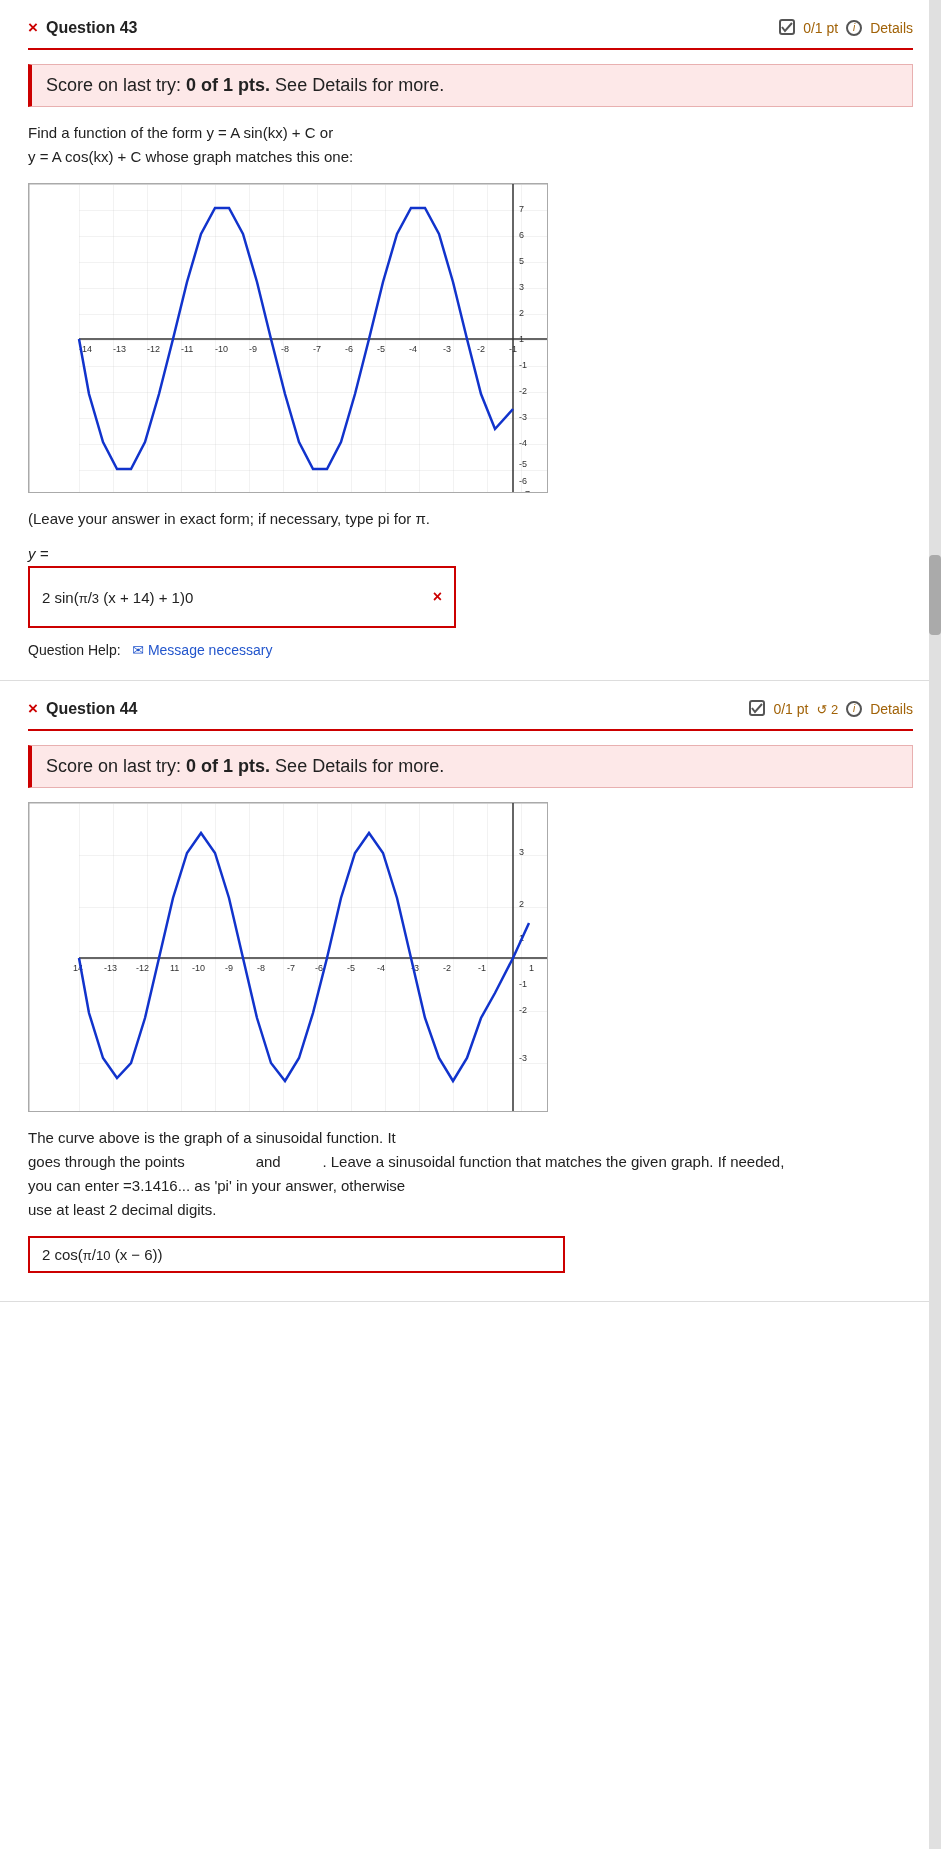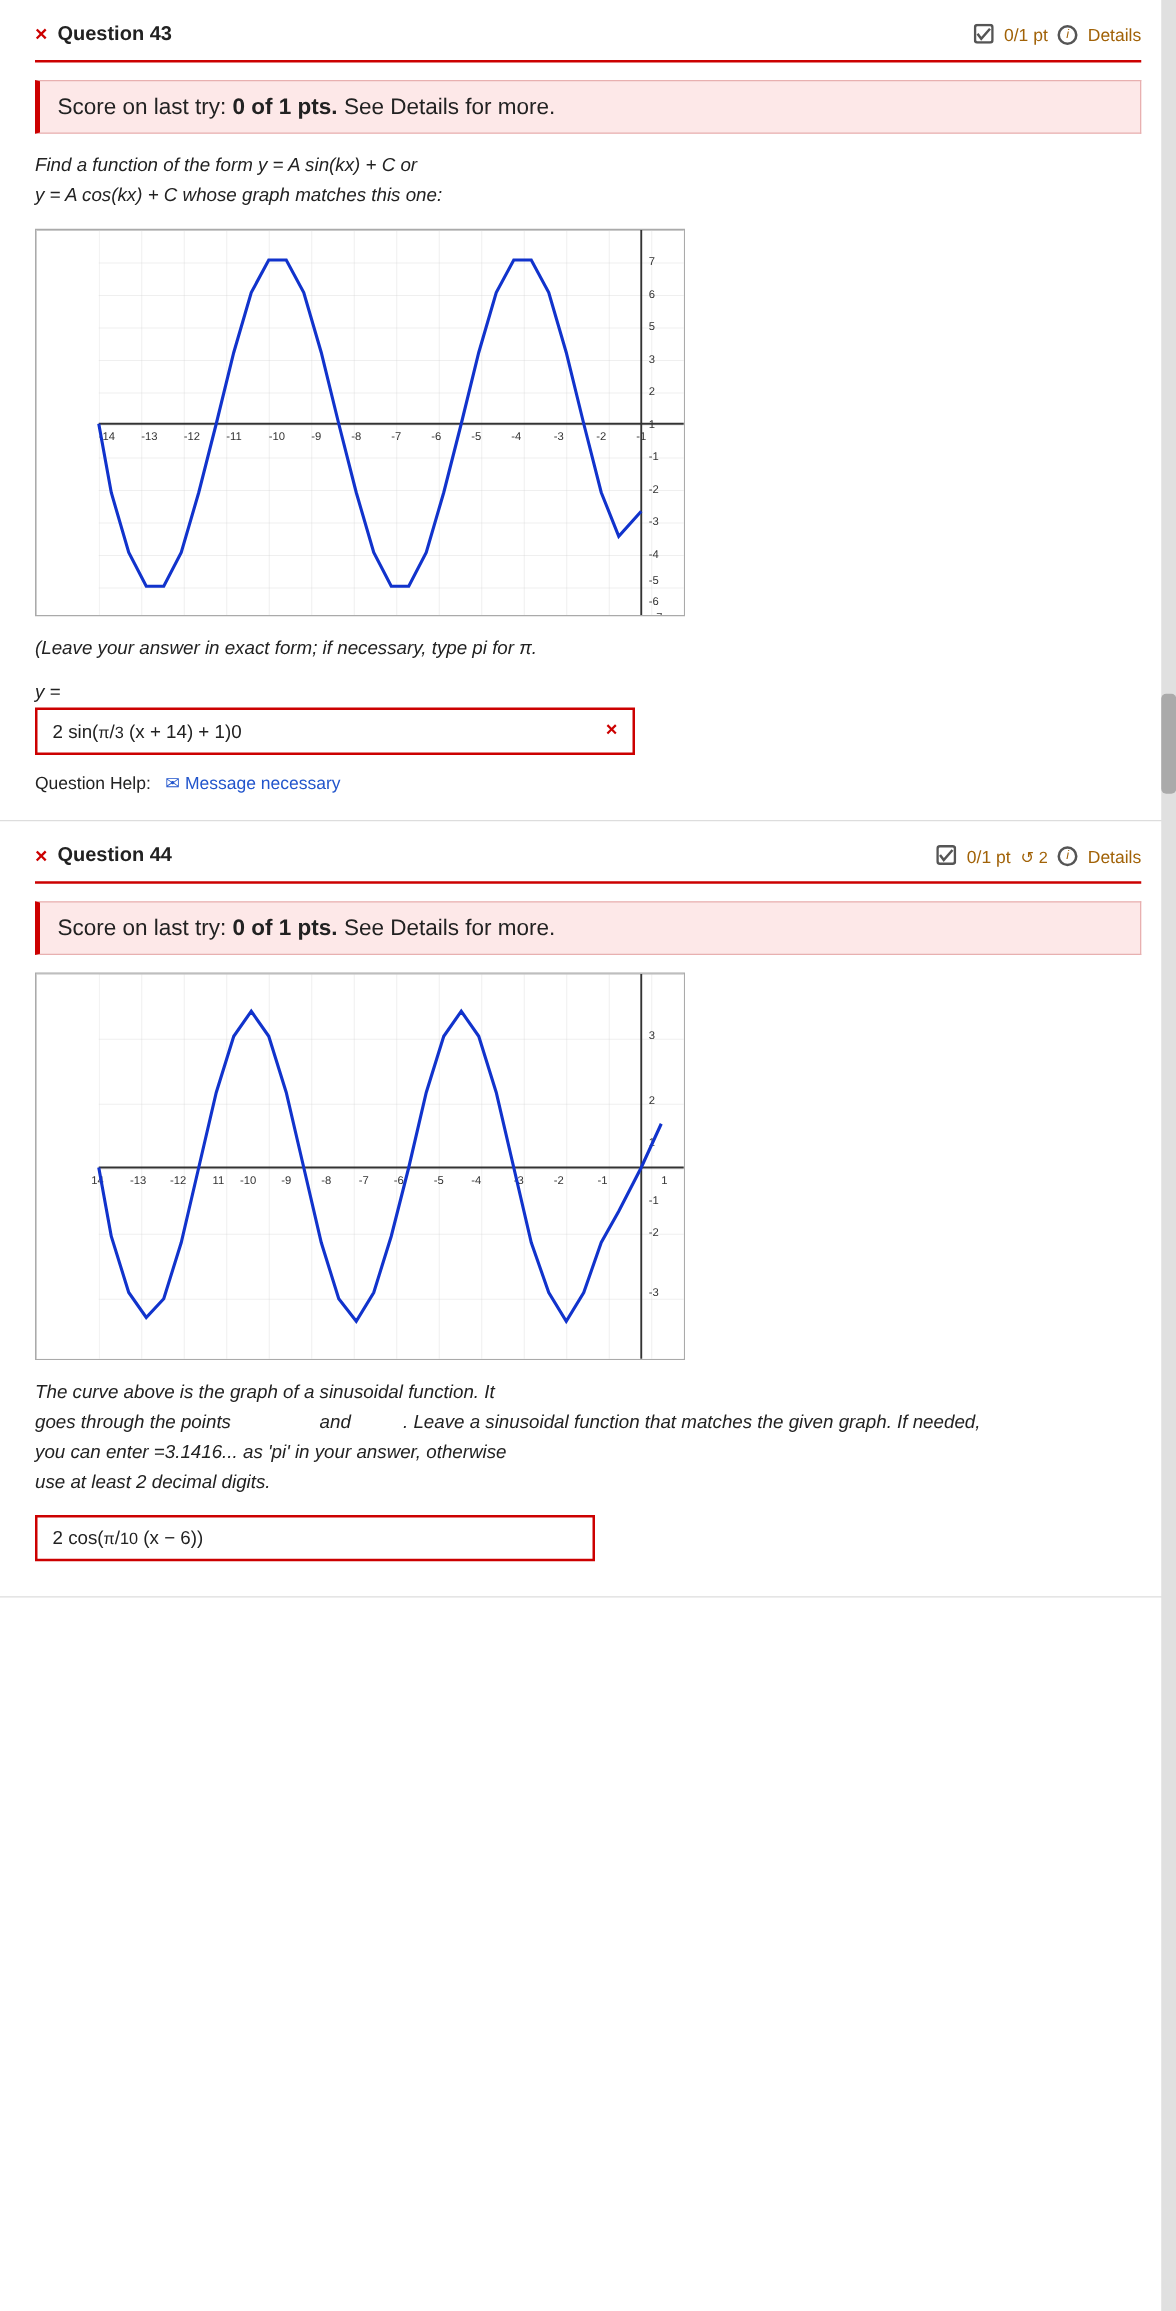--- a/index.html
+++ b/index.html
@@ -56,44 +56,43 @@
       margin: 14px 0;
       font-size: 18px;
     }
     .score-box .retry-text {
       margin-top: 6px;
     }
     .question-body {
       margin: 14px 0;
       font-size: 15px;
       line-height: 1.6;
-      font-style: italic;
     }
     .graph-container {
       border: 1px solid #aaa;
       margin: 14px 0;
       background: #fff;
       position: relative;
       overflow: hidden;
     }
     .answer-area {
       margin: 10px 0;
     }
     .answer-label {
       font-style: italic;
       font-size: 15px;
       margin-bottom: 4px;
     }
     .answer-input-box {
       display: flex;
       align-items: center;
       border: 2px solid #c00;
-      padding: 8px 12px;
-      font-size: 15px;
-      width: 480px;
+      padding: 20px 12px;
+      font-size: 15px;
+      width: 428px;
       background: #fff;
     }
     .answer-input-box .input-text {
       flex: 1;
       font-size: 15px;
     }
     .x-btn {
       color: #c00;
       font-weight: bold;
       font-size: 16px;
@@ -139,21 +138,21 @@
     }
     .graph-svg {
       display: block;
     }
     .answer-input-box2 {
       display: flex;
       align-items: center;
       border: 2px solid #c00;
       padding: 8px 12px;
       font-size: 15px;
-      width: 448px;
+      width: 537px;
       background: #fff;
       margin-top: 8px;
     }
   </style>
 </head>
 <body>
 
 <div class="page-container">
 
   <div class="scrollbar">

